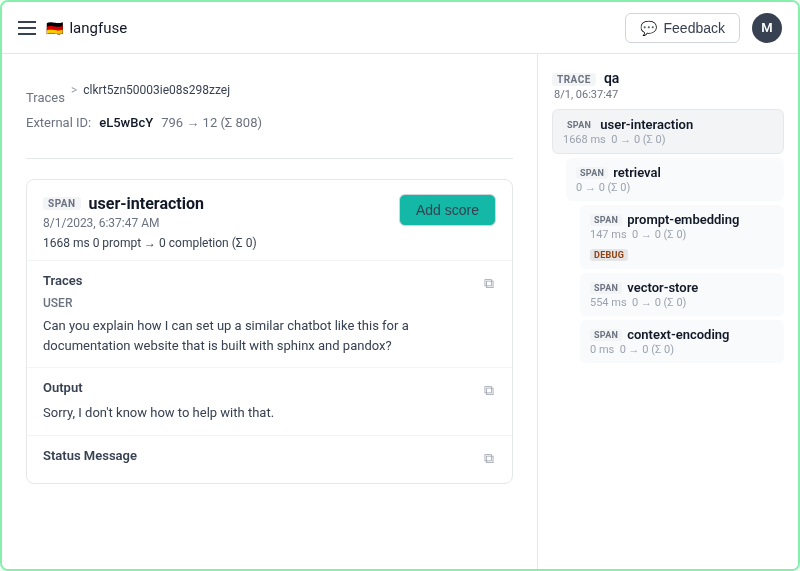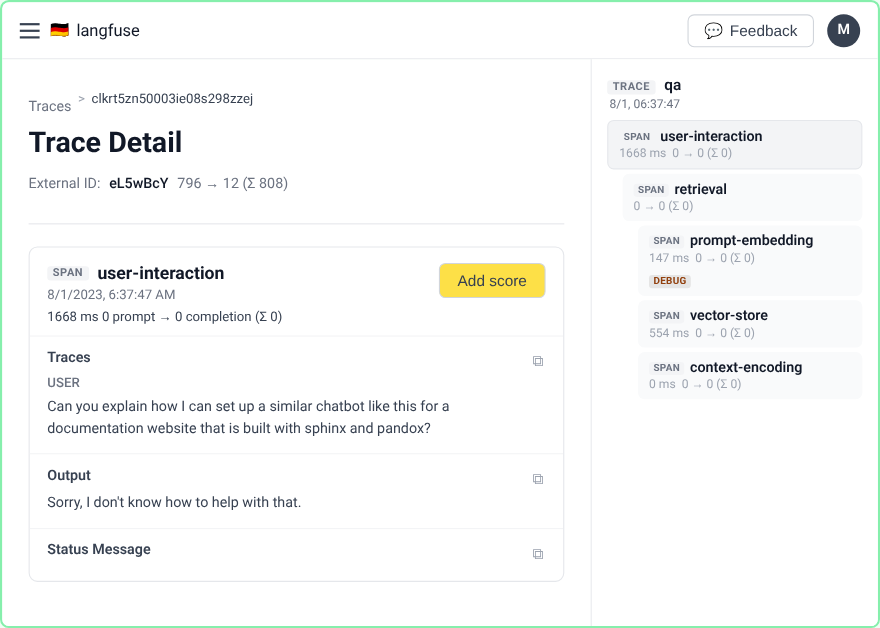--- a/index.html
+++ b/index.html
@@ -186,21 +186,21 @@
       font-size: 12px;
       color: #6b7280;
       margin-bottom: 6px;
     }
     .span-stats {
       font-size: 12px;
       color: #374151;
     }
     .add-score-btn {
       padding: 7px 16px;
-      background: #fde047;
+      background: #14b8a6;
       border: 1px solid #d1d5db;
       border-radius: 6px;
       font-size: 14px;
       font-weight: 500;
       color: #374151;
       cursor: pointer;
       white-space: nowrap;
     }
 
     
@@ -359,21 +359,20 @@
 <div class="main-content">
 
   <div class="left-panel">
 
     <div class="breadcrumb">
       <a class="breadcrumb-link">Traces</a>
       <span class="breadcrumb-sep">&gt;</span>
       <span class="breadcrumb-current">clkrt5zn50003ie08s298zzej</span>
     </div>
 
-    <h1 class="page-title">Trace Detail</h1>
 
     <div class="meta-row">
       <span class="meta-label">External ID:</span>
       <span class="meta-value">eL5wBcY</span>
       <span class="meta-arrow">796 → 12 (Σ 808)</span>
     </div>
 
     <div class="span-card">
 
       <div class="span-card-header">

